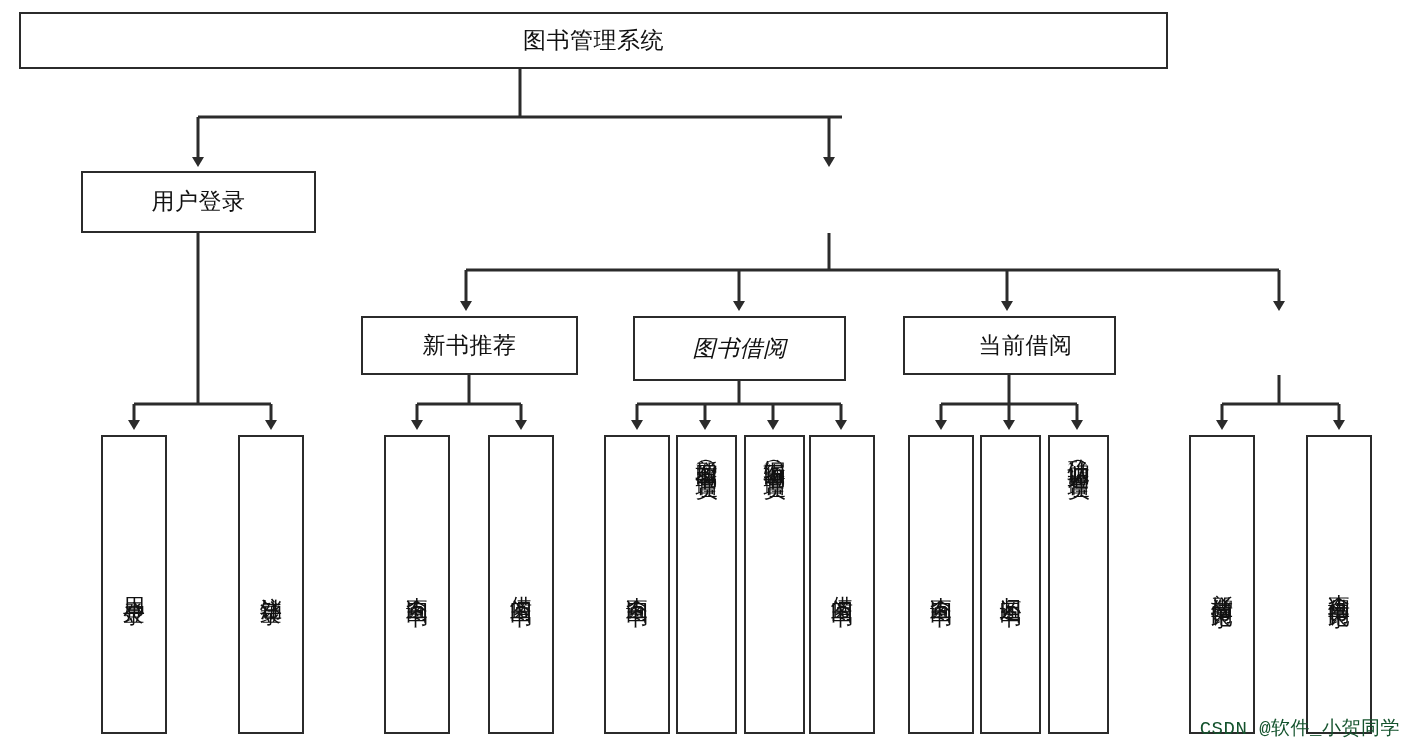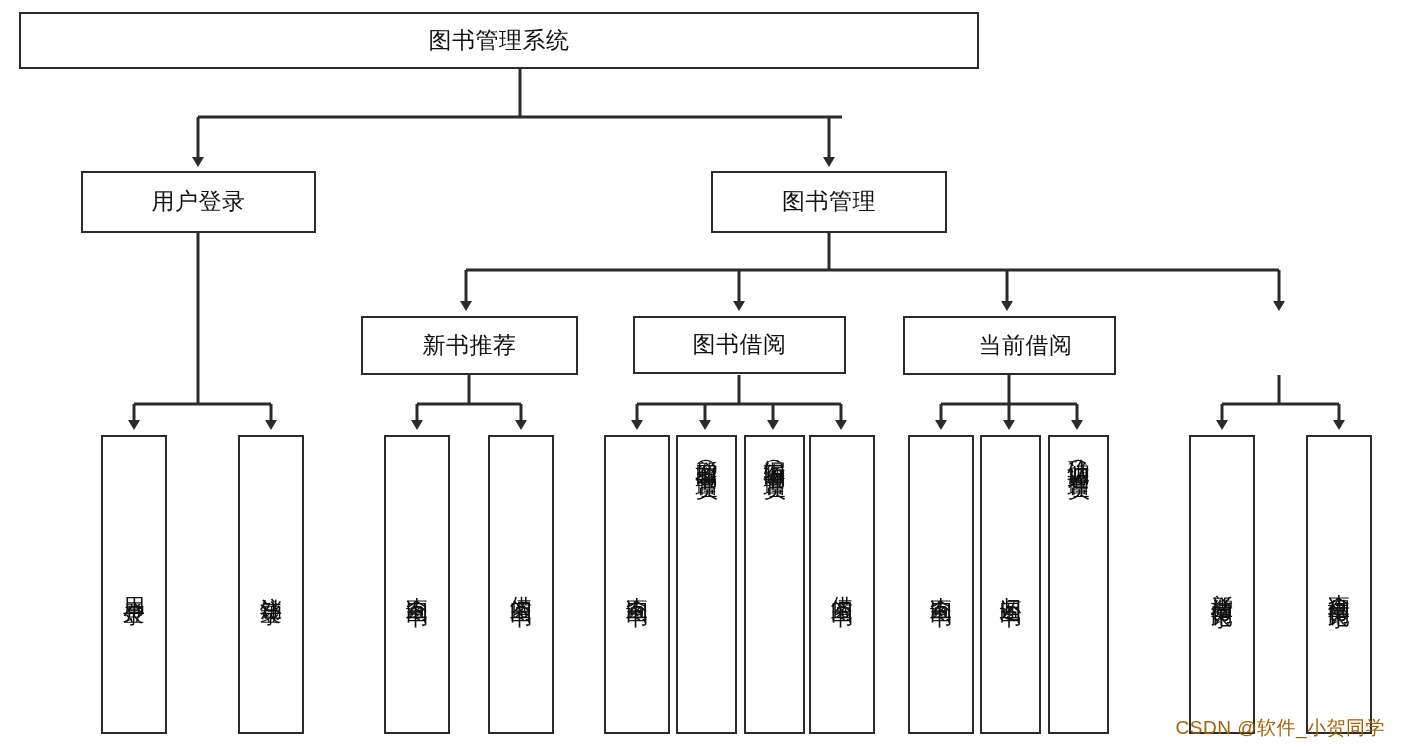--- a/index.html
+++ b/index.html
@@ -59,28 +59,28 @@
     white-space: nowrap;
     margin: 0 auto;
   }
   
   .node.vertical.centred {
     align-items: center;
     padding-top: 0;
   }
   .watermark {
     position: absolute;
-    right: 20px;
+    right: 5px;
     bottom: 6px;
     font-size: 19px;
-    color: #a16207;
+    color: #14532d;
     letter-spacing: 0.5px;
     z-index: 5;
     white-space: nowrap;
-    font-family: Liberation Sans, sans-serif;
+    font-family: Liberation Mono, monospace;
   }
 </style>
 </head>
 <body>
 
 <div id="canvas">
 
   <svg class="edges" viewBox="0 0 1405 747" xmlns="http://www.w3.org/2000/svg">
     <defs>
       <marker id="arrow" markerWidth="10" markerHeight="12" refX="1" refY="6" orient="auto" markerUnits="userSpaceOnUse">
@@ -124,37 +124,34 @@
       <path d="M1009,404 L1009,421" marker-end="url(#arrow)"></path>
       <path d="M1077,404 L1077,421" marker-end="url(#arrow)"></path>
 
       <path d="M1279,375 L1279,404"></path>
       <path d="M1222,404 L1339,404"></path>
       <path d="M1222,404 L1222,421" marker-end="url(#arrow)"></path>
       <path d="M1339,404 L1339,421" marker-end="url(#arrow)"></path>
     </g>
   </svg>
 
-  <div class="node" style="left:19px; top:12px; width:960px; height:57px;">
+  <div class="node" style="left:19px; top:12px; width:1149px; height:57px;">
     <span class="node-label">图书管理系统</span>
   </div>
 
   <div class="node" style="left:81px; top:171px; width:235px; height:62px;">
     <span class="node-label">用户登录</span>
   </div>
 
-  <div class="node" style="left:711px; top:171px; width:236px; height:62px;">
-    <span class="node-label">图书管理</span>
-  </div>
 
   <div class="node" style="left:361px; top:316px; width:217px; height:59px;">
     <span class="node-label">新书推荐</span>
   </div>
 
-  <div class="node" style="left:633px; top:316px; width:213px; height:58px;">
+  <div class="node" style="left:633px; top:316px; width:213px; height:65px;font-style:italic;">
     <span class="node-label">图书借阅</span>
   </div>
 
   <div class="node" style="left:903px; top:316px; width:213px; height:59px;padding-left:32px;">
     <span class="node-label">当前借阅</span>
   </div>
 
 
   <div class="node vertical centred" style="left:101px; top:435px; width:66px; height:299px;">
     <span class="node-label">用户登录</span>

